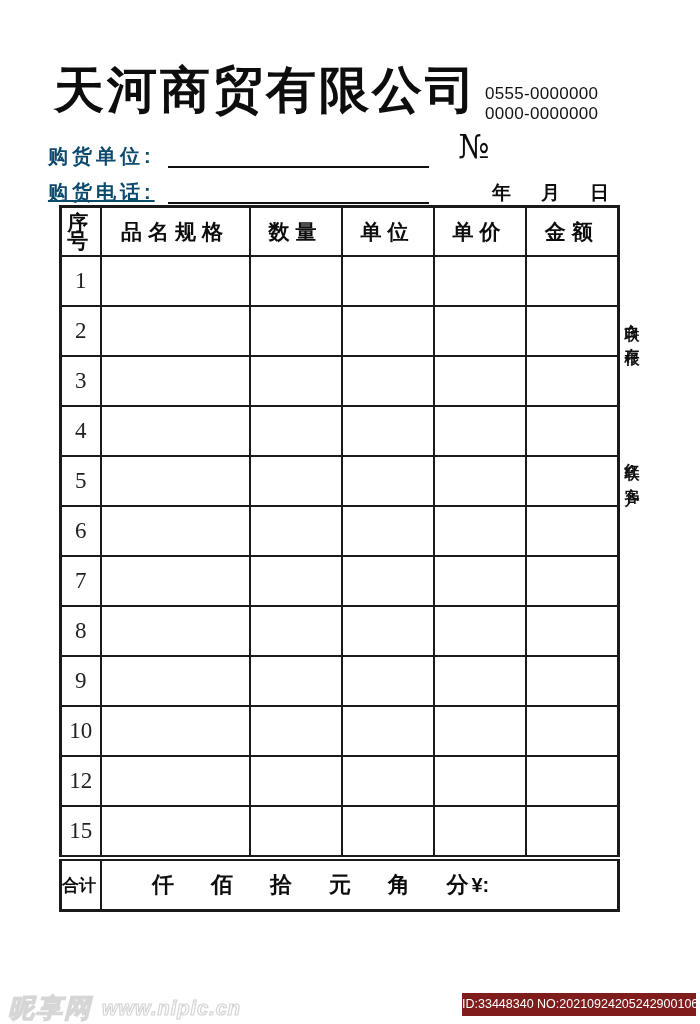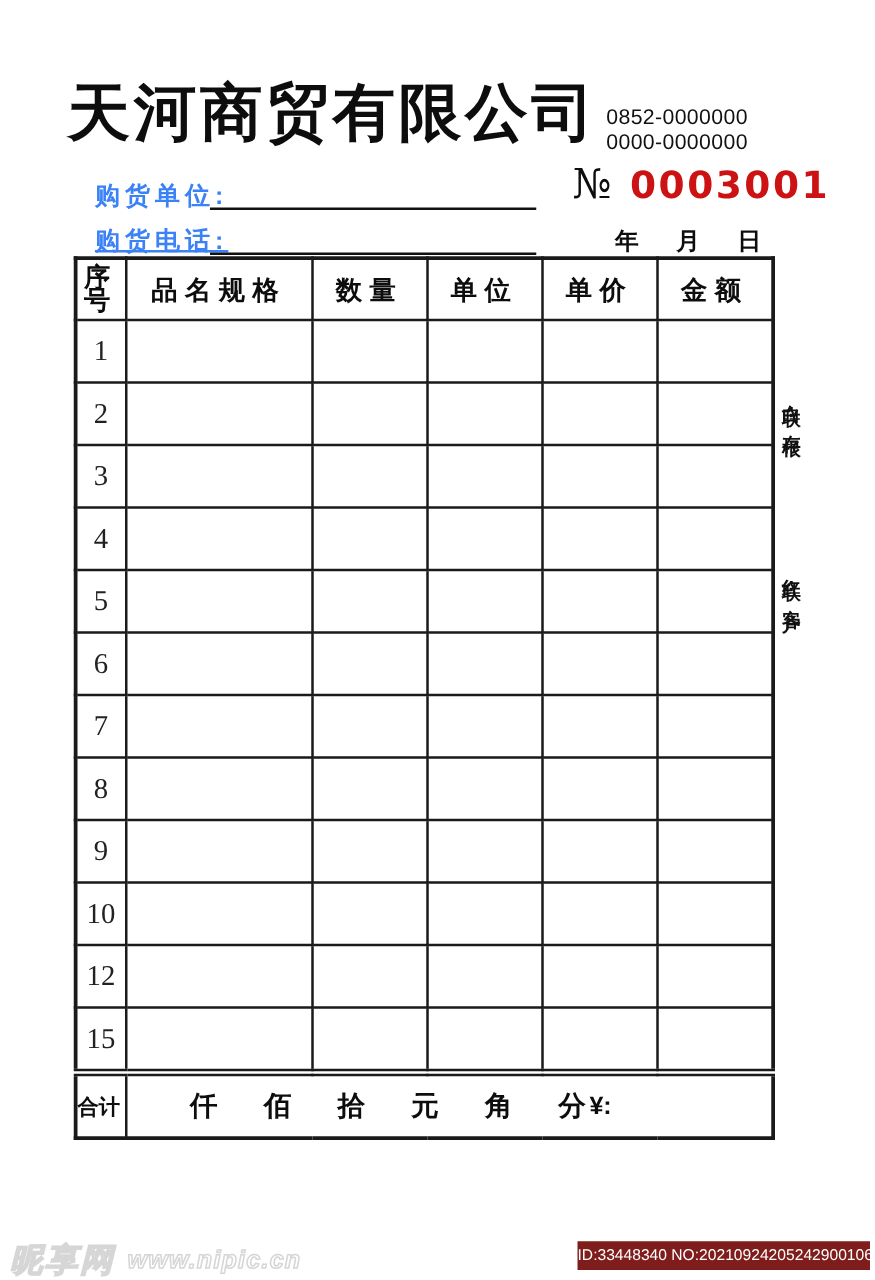--- a/index.html
+++ b/index.html
@@ -14,22 +14,22 @@
     font-family:"DejaVu Serif", serif; font-weight:bold;
     font-size:50px; line-height:60px; letter-spacing:3px; white-space:nowrap;
     color:#0d0d0d;
   }
   .phones {
     position:absolute; left:485px; top:84px;
     font-size:17px; line-height:20px; font-weight:500; letter-spacing:0.3px;
     color:#111;
   }
   .field-label {
-    position:absolute; left:76px;
-    font-size:20px; font-weight:700; letter-spacing:4px; color:#3b82f6;
+    position:absolute; left:48px;
+    font-size:20px; font-weight:700; letter-spacing:4px; color:#0c4a6e;
     white-space:nowrap;
   }
   .label-unit { top:143px; }
   .label-phone { top:179px;text-decoration:underline; }
   .blank-line {
     position:absolute; left:168px; width:261px; height:22px;
     border-bottom:2px solid #111;
   }
   .line-unit { top:144px; }
   .line-phone { top:180px; }
@@ -105,29 +105,28 @@
     line-height:23px; white-space:nowrap; overflow:hidden;
   }
 </style>
 </head>
 <body>
 
 <div class="page">
 
   <div class="company-name">天河商贸有限公司</div>
   <div class="phones">
-    <div>0852-0000000</div>
+    <div>0555-0000000</div>
     <div>0000-0000000</div>
   </div>
 
   <div class="field-label label-unit">购货单位:</div>
   <div class="blank-line line-unit"></div>
 
   <div class="numero">№</div>
-  <div class="serial" style="color: rgb(204, 18, 18);">0003001</div>
 
   <div class="field-label label-phone">购货电话:</div>
   <div class="blank-line line-phone"></div>
 
   <div class="date-row">
     <span>年</span>
     <span>月</span>
     <span>日</span>
   </div>
 

